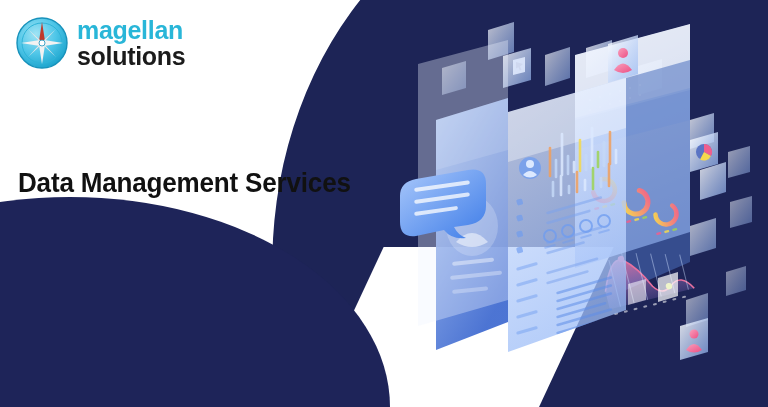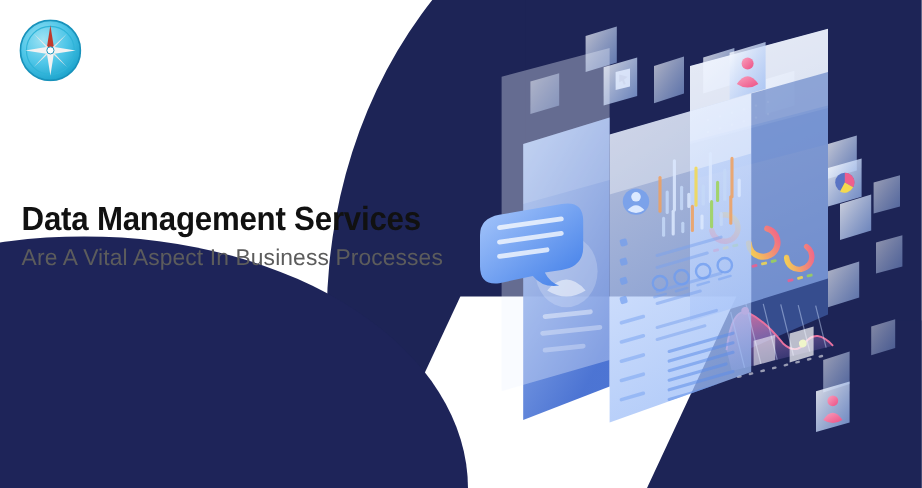--- a/index.html
+++ b/index.html
@@ -88,24 +88,27 @@
         <polygon points="5,26 24,29 26,26 24,23" fill="#f2f2f2"></polygon>
         <polygon points="47,26 28,29 26,26 28,23" fill="#f2f2f2"></polygon>
         <polygon points="12,12 25,24 26,26 24,25" fill="#e8e8e8"></polygon>
         <polygon points="40,40 27,28 26,26 28,27" fill="#e8e8e8"></polygon>
         <polygon points="40,12 28,25 26,26 27,24" fill="#e8e8e8"></polygon>
         <polygon points="12,40 24,27 26,26 25,28" fill="#e8e8e8"></polygon>
       </g>
       <circle cx="26" cy="26" r="3" fill="#ffffff"></circle>
       <circle cx="26" cy="26" r="3" fill="none" stroke="#1892bb" stroke-width=".8"></circle>
     </svg>
+    <span class="logo-words">
+      <span class="logo-magellan">magellan</span>
+      <span class="logo-solutions">solutions</span>
+    </span>
   </div>
 
   <div class="headline">Data Management Services</div>
-  <div class="subhead">Are A Vital Aspect In Business Processes</div>
 
   <div class="illus">
     <svg viewBox="0 0 378 407">
       <defs>
         <linearGradient id="pnlA" x1="0" y1="0" x2="0.4" y2="1">
           <stop offset="0%" stop-color="#cddcfb" stop-opacity=".95"></stop>
           <stop offset="100%" stop-color="#7aa4ee" stop-opacity=".9"></stop>
         </linearGradient>
         <linearGradient id="pnlB" x1="0" y1="0" x2="0.3" y2="1">
           <stop offset="0%" stop-color="#e3ecff" stop-opacity=".92"></stop>

